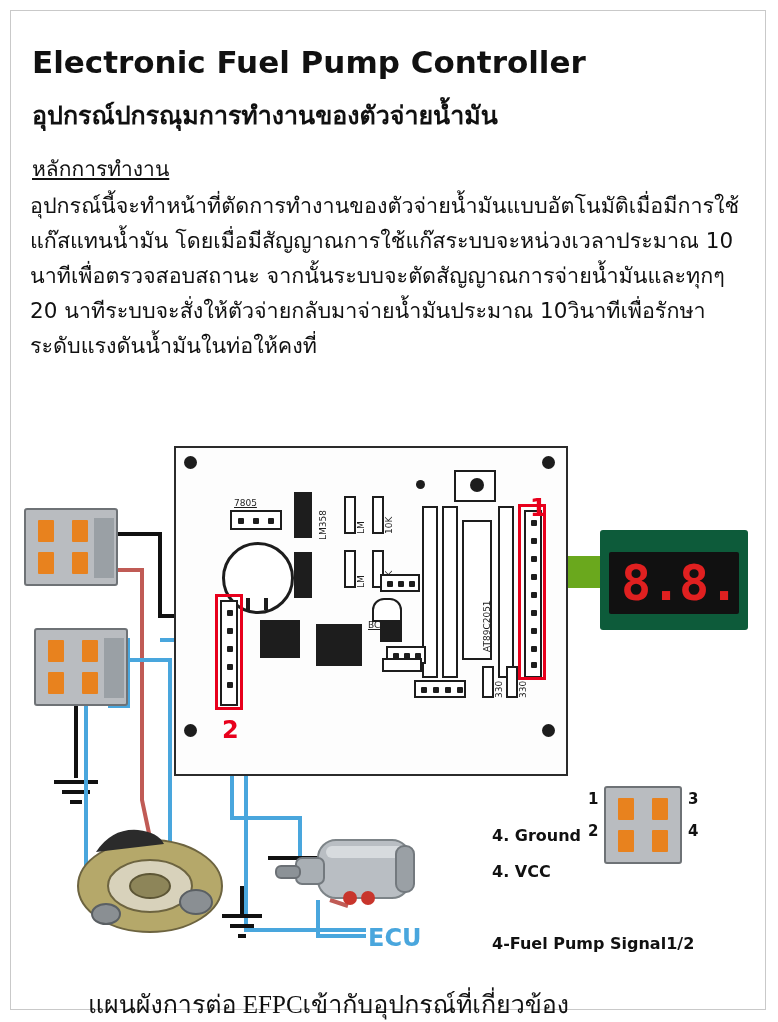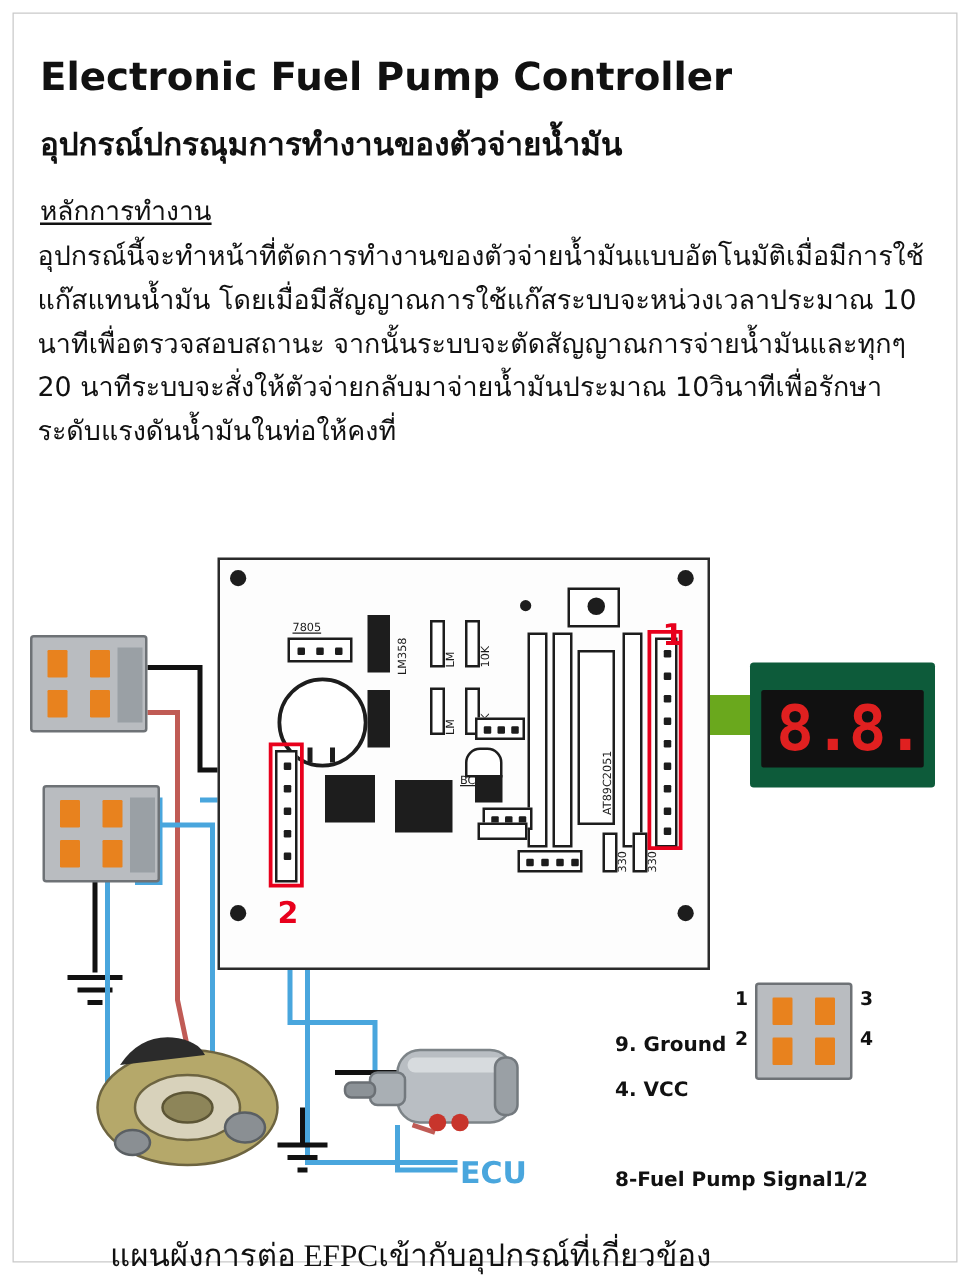--- a/index.html
+++ b/index.html
@@ -414,20 +414,20 @@
     <div class="conn-pin" style="left:12px; top:10px; width:16px; height:22px;"></div>
     <div class="conn-pin" style="left:46px; top:10px; width:16px; height:22px;"></div>
     <div class="conn-pin" style="left:12px; top:42px; width:16px; height:22px;"></div>
     <div class="conn-pin" style="left:46px; top:42px; width:16px; height:22px;"></div>
   </div>
   <div class="legend-label" style="left:588px; top:790px;">1</div>
   <div class="legend-label" style="left:588px; top:822px;">2</div>
   <div class="legend-label" style="left:688px; top:790px;">3</div>
   <div class="legend-label" style="left:688px; top:822px;">4</div>
 
-  <div class="legend-line" style="top:826px;">9. Ground</div>
+  <div class="legend-line" style="top:826px;">4. Ground</div>
   <div class="legend-line" style="top:862px;">4. VCC</div>
-  <div class="legend-line" style="top:934px;">8-Fuel Pump Signal1/2</div>
+  <div class="legend-line" style="top:934px;">4-Fuel Pump Signal1/2</div>
 
   <div class="ecu-label">ECU</div>
   <div class="caption">แผนผังการต่อ EFPCเข้ากับอุปกรณ์ที่เกี่ยวข้อง</div>
 
 </div>
 
 </body></html>

